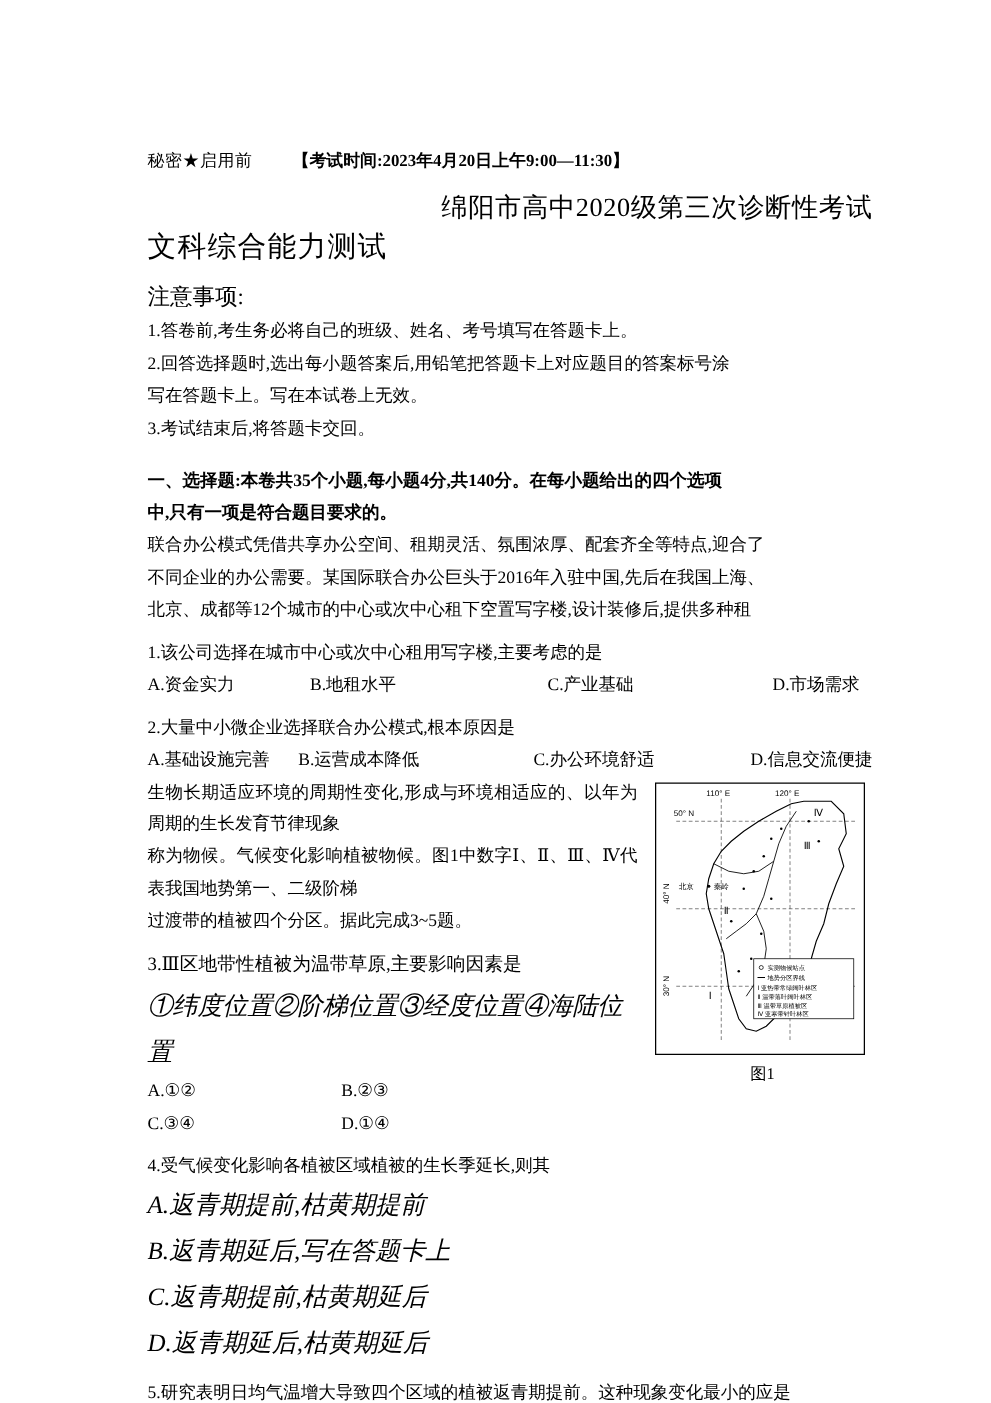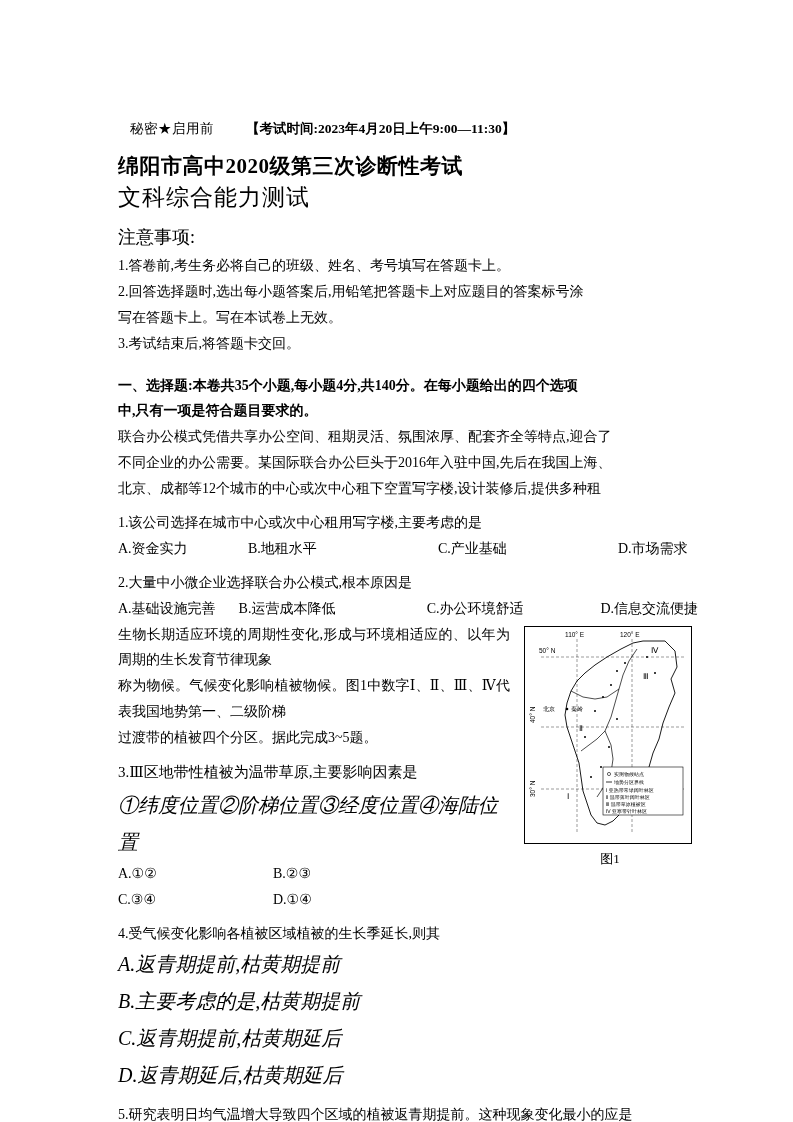--- a/index.html
+++ b/index.html
@@ -24,34 +24,32 @@
     padding: 120px 95px 40px 118px;
   }
   .header-line {
     display: flex;
     align-items: baseline;
     font-size: 13.5px;
     margin-bottom: 14px;
   }
   .header-secret {
     letter-spacing: 0.5px;
-    margin-left: 12px;
   }
   .header-exam-time {
     margin-left: 32px;
     font-weight: bold;
     font-size: 13.5px;
   }
   .title-main {
-    text-align: left;
+    text-align: right;
     font-size: 21px;
     font-family: "Liberation Serif", "DejaVu Serif", serif;
     margin: 4px 0 2px 0;
     letter-spacing: 0.5px;
-    font-weight: bold;
   }
   .title-sub {
     text-align: left;
     font-size: 23px;
     margin: 2px 0 12px 0;
     letter-spacing: 1px;
   }
   .notice-title {
     font-size: 18px;
     margin: 10px 0 4px 0;
@@ -241,21 +239,21 @@
       <span class="o">A.①②</span>
       <span class="o">B.②③</span>
     </div>
     <div class="opts two">
       <span class="o">C.③④</span>
       <span class="o">D.①④</span>
     </div>
 
     <div class="q-stem">4.受气候变化影响各植被区域植被的生长季延长,则其</div>
     <div class="q-line">A.返青期提前,枯黄期提前</div>
-    <div class="q-line">B.主要考虑的是,枯黄期提前</div>
+    <div class="q-line">B.返青期延后,写在答题卡上</div>
     <div class="q-line">C.返青期提前,枯黄期延后</div>
     <div class="q-line">D.返青期延后,枯黄期延后</div>
 
     <div class="tail"></div>
 
     <div class="q-stem">5.研究表明日均气温增大导致四个区域的植被返青期提前。这种现象变化最小的应是</div>
     <div class="opts two">
       <span class="o">A.Ⅰ植被区</span>
       <span class="o">B.Ⅱ植被区</span>
     </div>

